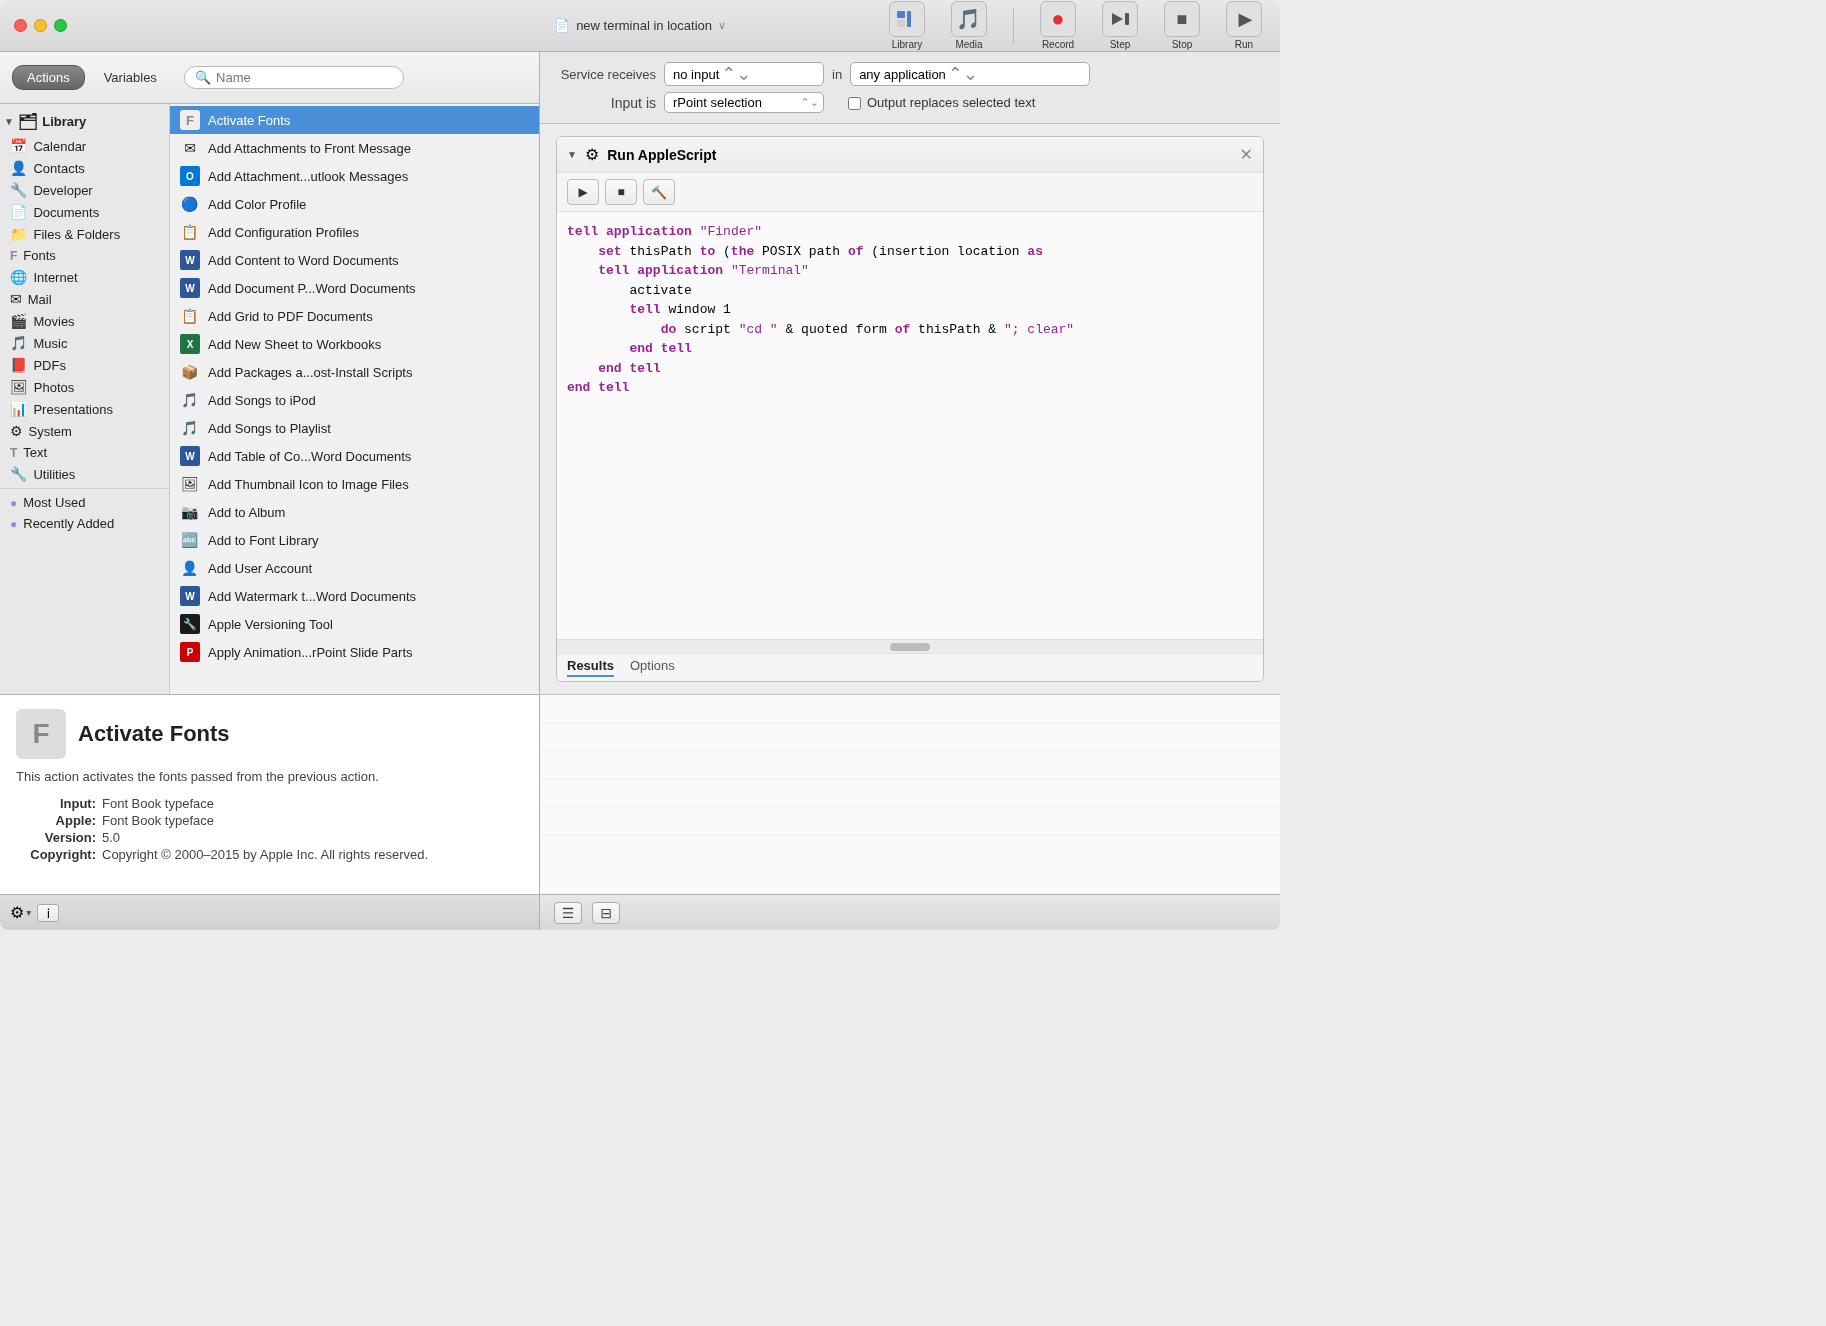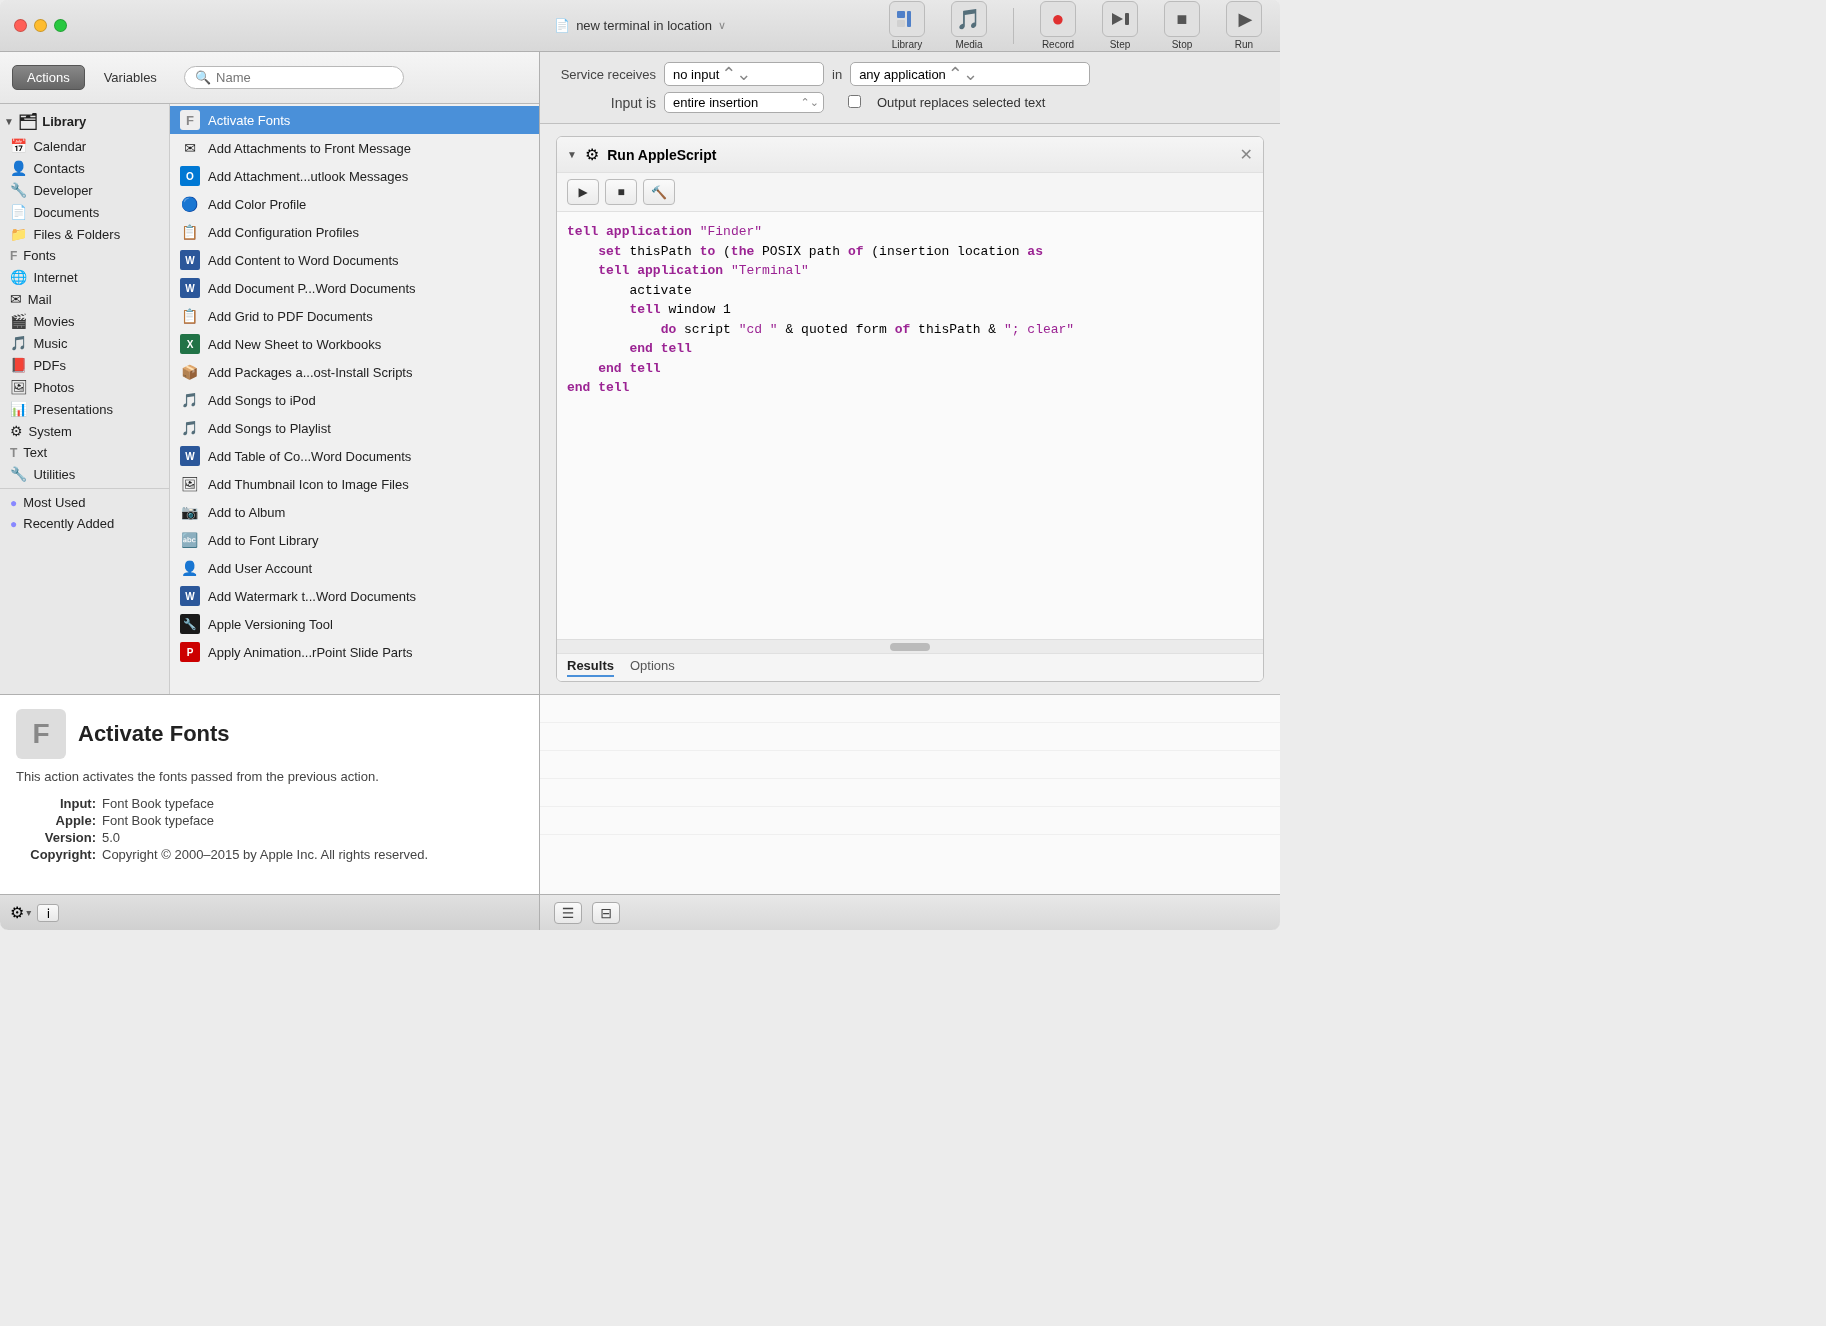--- a/index.html
+++ b/index.html
@@ -102,21 +102,21 @@
       display: flex;
       align-items: center;
       padding: 0 12px;
       border-bottom: 1px solid #b8b8b8;
       gap: 4px;
       flex-shrink: 0;
     }
 
     .tab-button {
       padding: 4px 14px;
-      border-radius: 5px;
+      border-radius: 11px;
       cursor: pointer;
       font-size: 13px;
       font-weight: 500;
       color: #333;
       border: 1px solid transparent;
     }
 
     .tab-button.active {
       background: linear-gradient(to bottom, #888, #666);
       color: white;
@@ -356,22 +356,22 @@
       border: 1px solid #aaa;
       border-radius: 5px;
       padding: 2px 4px 2px 8px;
       font-size: 13px;
       cursor: pointer;
       min-width: 160px;
     }
 
     .checkbox-row {
       display: flex;
-      align-items: flex-start;
-      gap: 16px;
+      align-items: flex-end;
+      gap: 6px;
       font-size: 13px;
       color: #333;
     }
 
     
     .script-area {
       flex: 1;
       padding: 12px 16px;
       display: flex;
       flex-direction: column;
@@ -860,21 +860,21 @@
           </div>
           <span style="color:#444;">in</span>
           <div class="dropdown dropdown-very-wide">
             <span>any application</span>
             <span class="chevron">⌃⌄</span>
           </div>
         </div>
         <div class="service-row">
           <span class="input-row-label">Input is</span>
           <div class="input-dropdown">
-            <span style="flex:1;">entire insertion</span>
+            <span style="flex:1;">rPoint selection</span>
             <span style="color:#888; font-size:11px;">⌃⌄</span>
           </div>
           <div class="checkbox-row" style="margin-left:16px;">
             <input type="checkbox" style="">
             <span>Output replaces selected text</span>
           </div>
         </div>
       </div>
 
       <div class="script-area">

